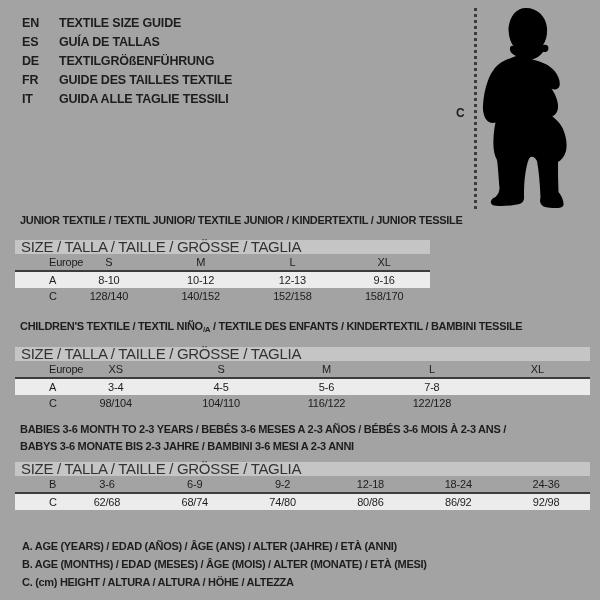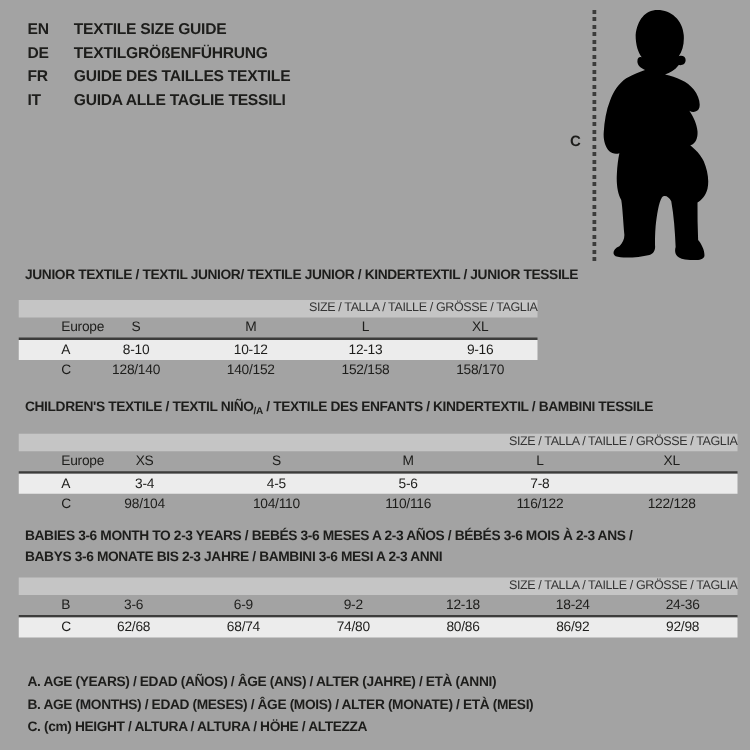--- a/index.html
+++ b/index.html
@@ -42,24 +42,23 @@
     font-size:11px;font-weight:bold;white-space:nowrap;letter-spacing:-0.3px;
   }
   .tbl-title .subscript{font-size:8px;vertical-align:-2px;}
   .size-table{position:absolute;left:15px;}
   .t1{width:415px;}
   .t2,.t3{width:575px;}
   .tbl-bar{
     height:14px;line-height:14px;
     background:var(--bar-gray);
     color:#333333;
-    font-size:10px;
+    font-size:15px;
     padding-left:6px;
     letter-spacing:-0.3px;
-    text-align:right;
   }
   .tbl-row{
     display:grid;
     height:16px;line-height:16px;
     font-size:11px;
     align-items:center;
   }
   .t1 .tbl-row{grid-template-columns:48px repeat(4,1fr);}
   .t2 .tbl-row{grid-template-columns:48px repeat(5,1fr);}
   .t3 .tbl-row{grid-template-columns:48px repeat(6,1fr);}
@@ -73,20 +72,23 @@
   .footnote{height:18px;line-height:18px;font-size:11px;font-weight:bold;white-space:nowrap;letter-spacing:-0.3px;}
 </style>
 </head>
 <body>
 
 <div class="page">
 
   <div class="lang-header">
     <div class="lang-row">
       <span class="lang-code">EN</span><span class="lang-title">TEXTILE SIZE GUIDE</span>
+    </div>
+    <div class="lang-row">
+      <span class="lang-code">ES</span><span class="lang-title">GUÍA DE TALLAS</span>
     </div>
     <div class="lang-row">
       <span class="lang-code">DE</span><span class="lang-title">TEXTILGRÖßENFÜHRUNG</span>
     </div>
     <div class="lang-row">
       <span class="lang-code">FR</span><span class="lang-title">GUIDE DES TAILLES TEXTILE</span>
     </div>
     <div class="lang-row">
       <span class="lang-code">IT</span><span class="lang-title">GUIDA ALLE TAGLIE TESSILI</span>
     </div>
@@ -182,21 +184,20 @@
       <span class="cell label">A</span>
       <span class="cell">3-4</span>
       <span class="cell">4-5</span>
       <span class="cell">5-6</span>
       <span class="cell">7-8</span>
     </div>
     <div class="tbl-row">
       <span class="cell label">C</span>
       <span class="cell">98/104</span>
       <span class="cell">104/110</span>
-      <span class="cell">110/116</span>
       <span class="cell">116/122</span>
       <span class="cell">122/128</span>
     </div>
   </div>
 
   <div class="tbl-title" style="top:423px;">BABIES 3-6 MONTH TO 2-3 YEARS / BEBÉS 3-6 MESES A 2-3 AÑOS / BÉBÉS 3-6 MOIS À 2-3 ANS /</div>
   <div class="tbl-title" style="top:440px;">BABYS 3-6 MONATE BIS 2-3 JAHRE / BAMBINI 3-6 MESI A 2-3 ANNI</div>
   <div class="size-table t3" style="top:462px;">
     <div class="tbl-bar">SIZE / TALLA / TAILLE / GRÖSSE / TAGLIA</div>
     <div class="tbl-row first">

